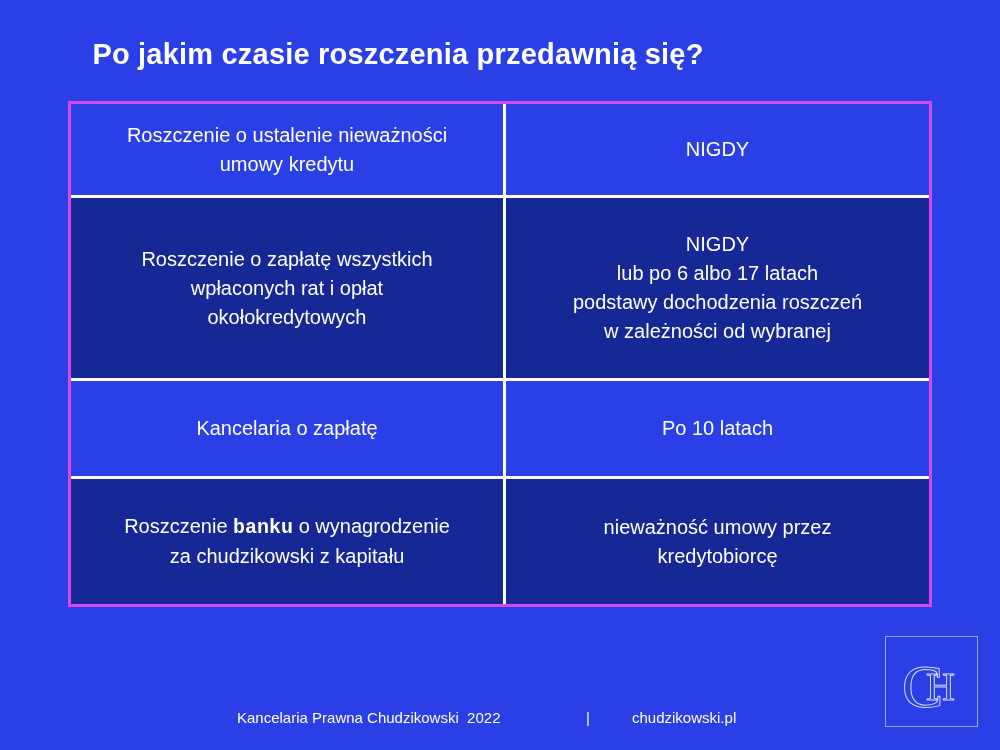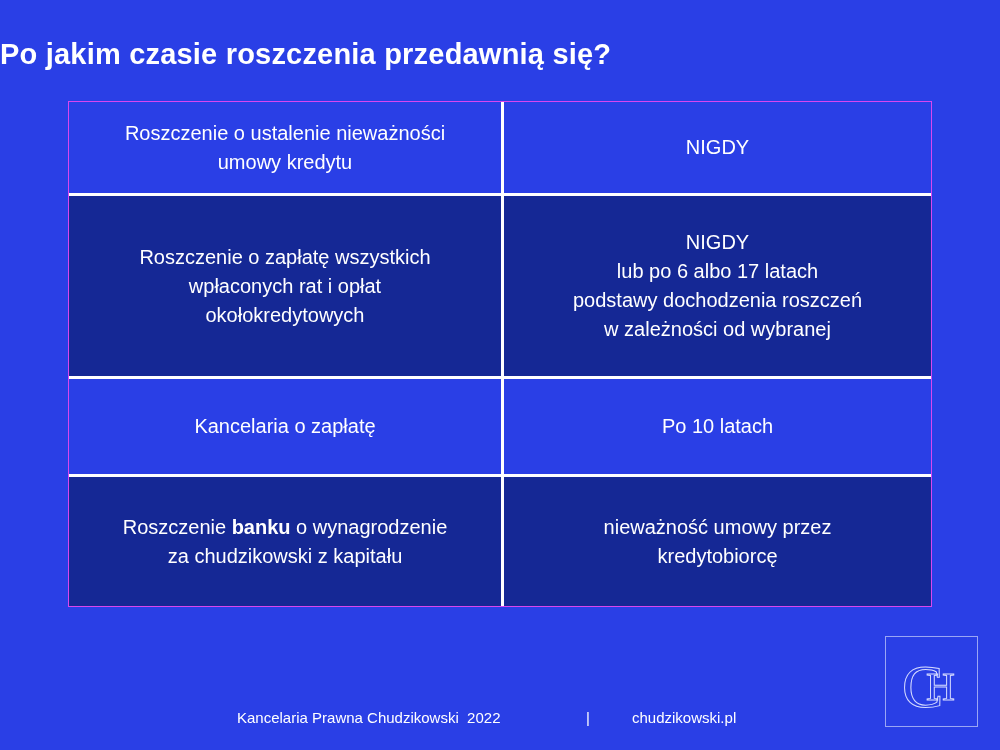--- a/index.html
+++ b/index.html
@@ -4,36 +4,36 @@
 <style>
   html, body { margin:0; padding:0; }
   body {
     width:1000px; height:750px; overflow:hidden;
     background:#2a3fe6;
     font-family:"Liberation Sans","DejaVu Sans",sans-serif;
     color:#ffffff; position:relative;
   }
   .title {
     position:absolute; left:0; top:38px; width:796px;
-    font-size:29px; font-weight:bold; letter-spacing:0.2px;
+    text-align:center; font-size:29px; font-weight:bold; letter-spacing:0.2px;
   }
   .table {
     position:absolute; left:68px; top:101px; width:864px; height:506px;
-    border:1px solid #d946ef; box-sizing:border-box;
+    border:3px solid #d946ef; box-sizing:border-box;
     display:grid; grid-template-columns:432px 1fr;
     grid-template-rows:91px 180px 95px 1fr;
     background:#ffffff; gap:3px;
   }
   .cell {
     display:flex; align-items:center; justify-content:center;
     text-align:center; font-size:20px; line-height:29px; padding:0 14px;
   }
   .light { background:#2a3fe6; }
   .dark { background:#152895; }
-  .cell b { font-weight:bold; }
+  .cell b { font-weight:bold;font-family:Liberation Mono, monospace; }
   .footer {
     position:absolute; top:709px; left:0; width:1000px; font-size:15px;
   }
   .footer span { position:absolute; white-space:pre; }
   .logo {
     position:absolute; left:885px; top:636px; width:93px; height:91px;
     border:1px solid #9aa6f5; box-sizing:border-box;
   }
 </style>
 </head>

